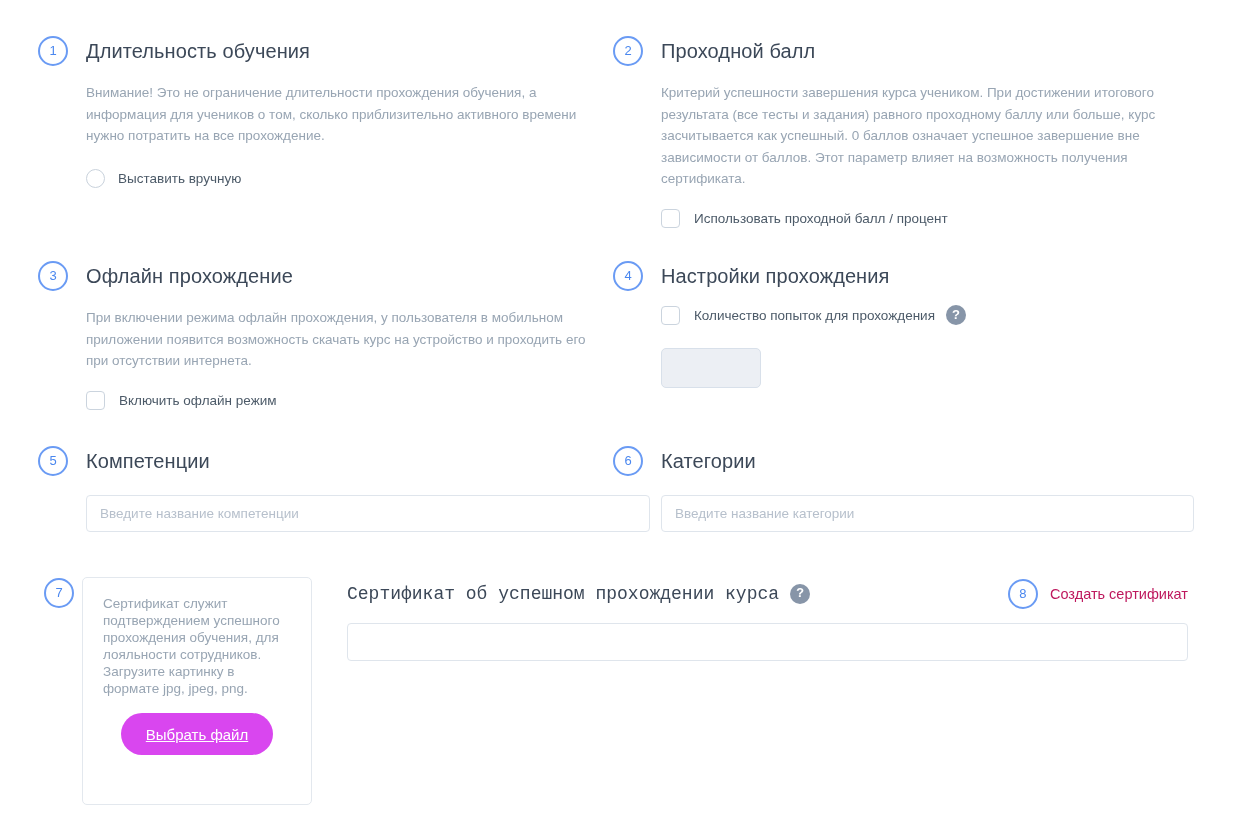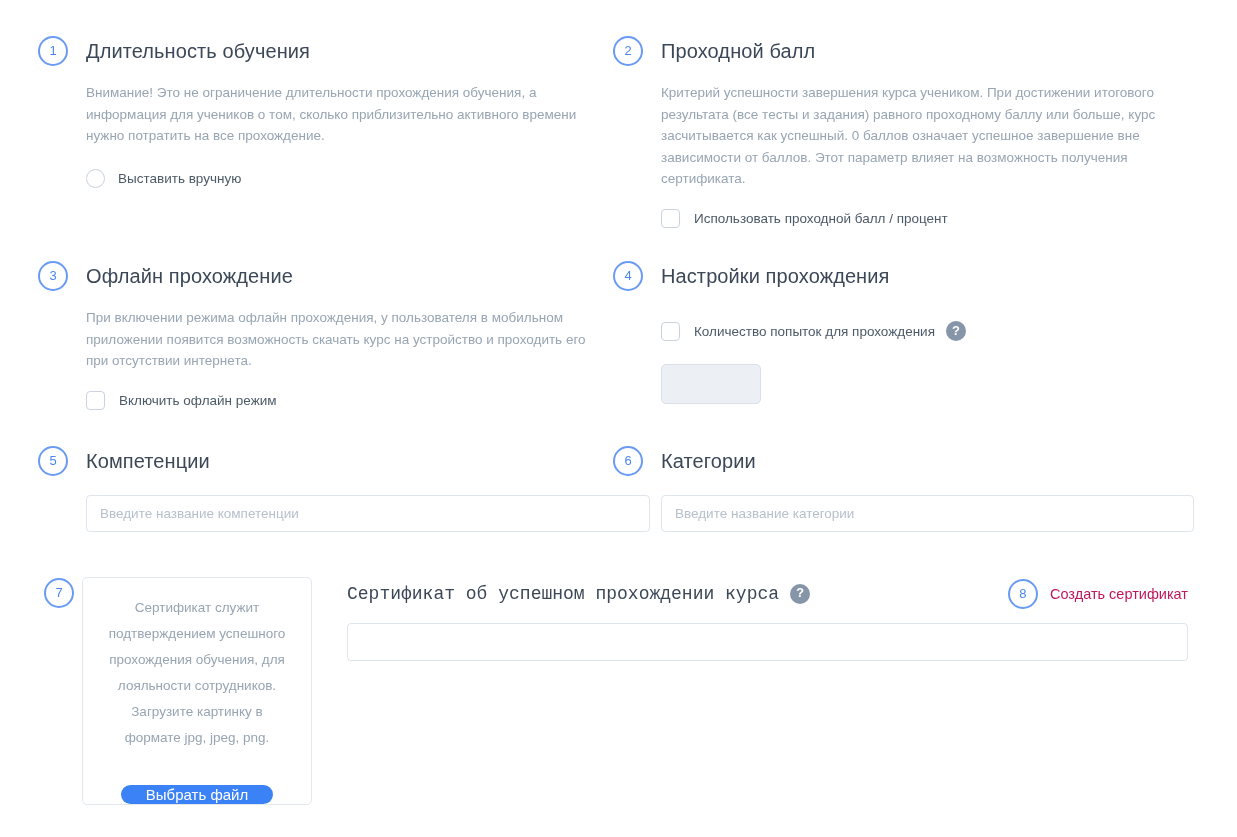--- a/index.html
+++ b/index.html
@@ -197,36 +197,36 @@
     background: #ffffff;
     box-sizing: border-box;
     display: flex;
     flex-direction: column;
     align-items: center;
     justify-content: flex-start;
     padding-top: 17px;
   }
   .cert-card-text {
     font-size: 13.5px;
-    line-height: 26px;
+    line-height: 17px;
     color: #98a5b3;
-    text-align: center;
     width: 188px;
   }
   .file-btn {
-    margin-top: 34px;
-    background: #3b82f6;
+    margin-top: 16px;
+    background: #d946ef;
     color: #ffffff;
     border: none;
     border-radius: 22px;
     height: 42px;
     padding: 0 25px;
     font-family: "Liberation Sans", sans-serif;
     font-size: 15px;
     cursor: pointer;
+    text-decoration: underline;
   }
 
   .cert-main {
     position: absolute;
     left: 347px;
     top: 578px;
     width: 841px;
   }
   .cert-head {
     display: flex;
@@ -335,21 +335,21 @@
         </div>
       </div>
     </div>
 
     <div class="col col-right">
       <div class="sec-head">
         <span class="badge">4</span>
         <span class="sec-title">Настройки прохождения</span>
       </div>
       <div class="sec-body">
-        <div class="chk-row" style="margin-top:26px;">
+        <div class="chk-row" style="margin-top:10px;">
           <span class="checkbox"></span>
           <span class="chk-label">Количество попыток для прохождения</span>
           <span class="help">?</span>
         </div>
         <div style="margin-top:23px;">
           <input class="input-disabled" type="text" disabled="" placeholder="" style="">
         </div>
       </div>
     </div>
 

